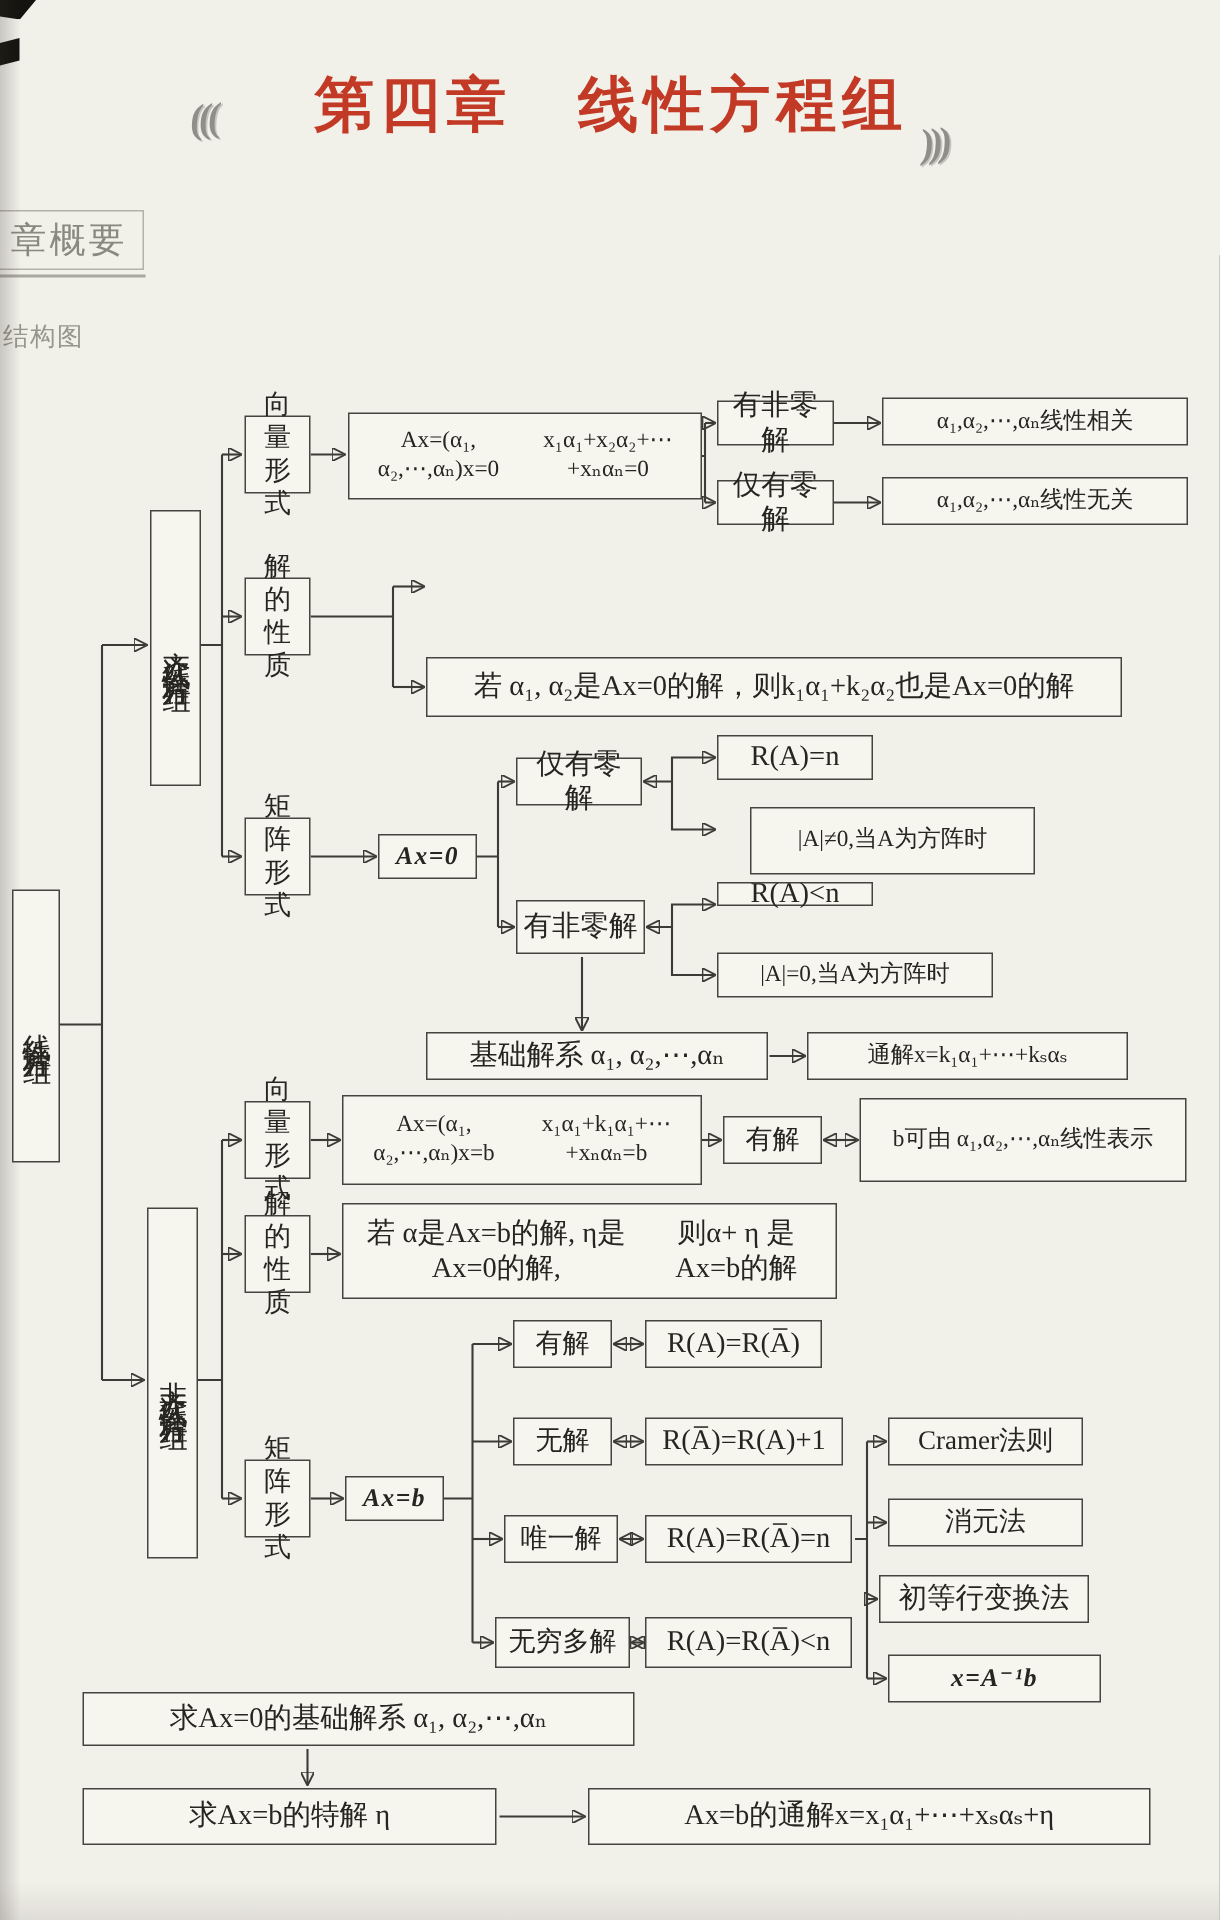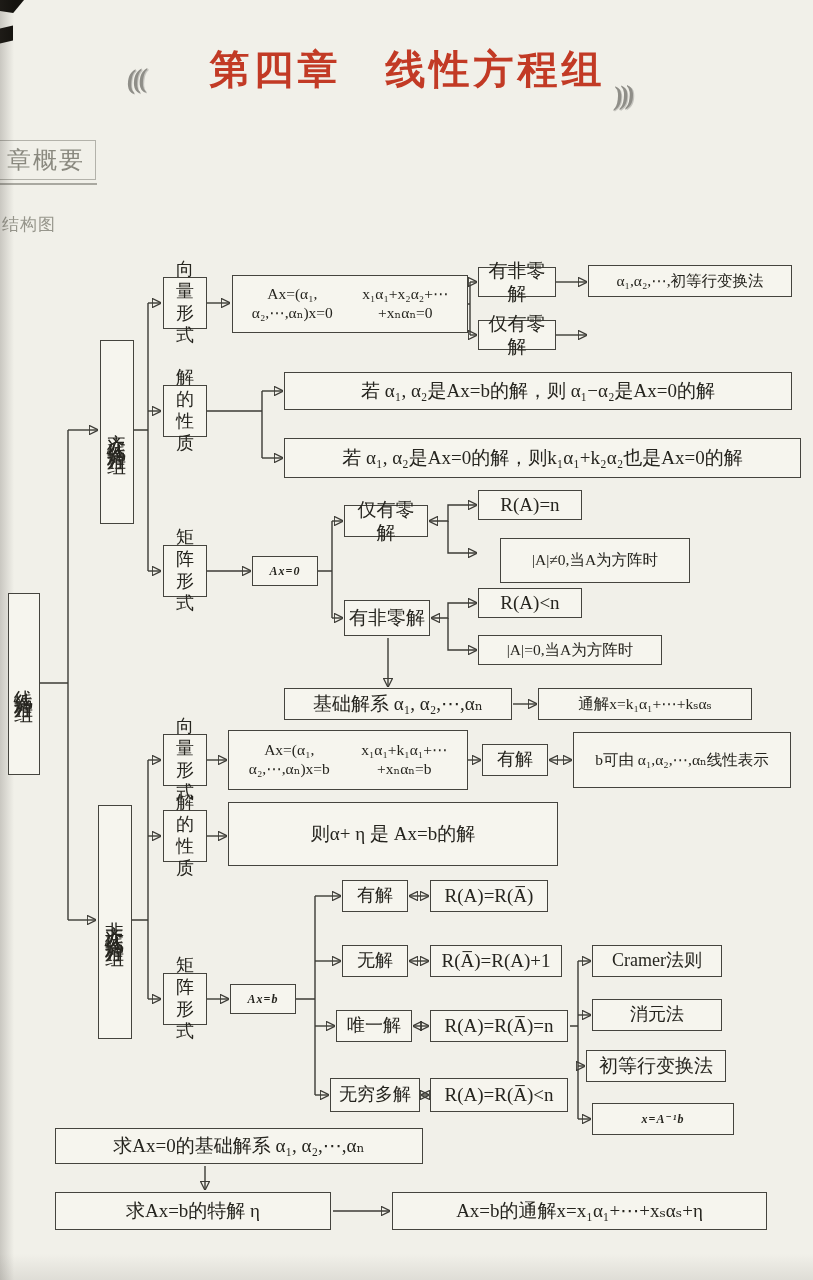--- a/index.html
+++ b/index.html
@@ -69,21 +69,21 @@
     text-align:center;font-size:19px;line-height:1.22;
     padding:2px 4px;
   }
   .node.col{}
   .node.vert{
     writing-mode:vertical-rl;text-orientation:upright;
     font-size:19px;letter-spacing:4px;padding:6px 2px;
   }
   .node.sm{font-size:15.5px;}
   .node.lg{font-size:18px;}
-  .node.bi{font-weight:700;font-style:italic;font-size:12px;letter-spacing:1px;}
+  .node.bi{font-weight:700;font-style:italic;font-size:17px;letter-spacing:1px;}
 </style>
 </head>
 <body>
 
 <div id="page">
 
   <div class="artifact a1"></div>
   <div class="artifact a2"></div>
 
   <span class="deco deco-left">(((</span>
@@ -167,51 +167,52 @@
   <div class="node vert" style="left:8px;top:593px;width:32px;height:182px">线性方程组</div>
   <div class="node vert" style="left:100px;top:340px;width:34px;height:184px">齐次线性方程组</div>
   <div class="node vert" style="left:98px;top:805px;width:34px;height:234px">非齐次线性方程组</div>
 
   <div class="node lg" style="left:163px;top:277px;width:44px;height:52px">向量形式</div>
   <div class="node col sm" style="left:232px;top:275px;width:236px;height:58px">
     <div>Ax=(α₁, α₂,⋯,αₙ)x=0</div>
     <div>x₁α₁+x₂α₂+⋯+xₙαₙ=0</div>
   </div>
   <div class="node" style="left:478px;top:267px;width:78px;height:30px">有非零解</div>
-  <div class="node sm" style="left:588px;top:265px;width:204px;height:32px">α₁,α₂,⋯,初等行变换法</div>
+  <div class="node sm" style="left:588px;top:265px;width:204px;height:32px">α₁,α₂,⋯,αₙ线性相关</div>
   <div class="node" style="left:478px;top:320px;width:78px;height:30px">仅有零解</div>
+  <div class="node sm" style="left:588px;top:318px;width:204px;height:32px">α₁,α₂,⋯,αₙ线性无关</div>
 
   <div class="node lg" style="left:163px;top:385px;width:44px;height:52px">解的性质</div>
-  <div class="node" style="left:284px;top:372px;width:508px;height:38px">若 α₁, α₂是Ax=b的解，则 α₁−α₂是Ax=0的解</div>
-  <div class="node" style="left:284px;top:438px;width:517px;height:40px">若 α₁, α₂是Ax=0的解，则k₁α₁+k₂α₂也是Ax=0的解</div>
+  <div class="node" style="left:284px;top:438px;width:464px;height:40px">若 α₁, α₂是Ax=0的解，则k₁α₁+k₂α₂也是Ax=0的解</div>
 
   <div class="node lg" style="left:163px;top:545px;width:44px;height:52px">矩阵形式</div>
   <div class="node bi" style="left:252px;top:556px;width:66px;height:30px">Ax=0</div>
   <div class="node" style="left:344px;top:505px;width:84px;height:32px">仅有零解</div>
   <div class="node" style="left:478px;top:490px;width:104px;height:30px">R(A)=n</div>
   <div class="node sm" style="left:500px;top:538px;width:190px;height:45px">|A|≠0,当A为方阵时</div>
   <div class="node" style="left:344px;top:600px;width:86px;height:36px">有非零解</div>
-  <div class="node" style="left:478px;top:588px;width:104px;height:30px">R(A)&lt;n</div>
+  <div class="node" style="left:478px;top:588px;width:104px;height:16px">R(A)&lt;n</div>
   <div class="node sm" style="left:478px;top:635px;width:184px;height:30px">|A|=0,当A为方阵时</div>
   <div class="node" style="left:284px;top:688px;width:228px;height:32px">基础解系 α₁, α₂,⋯,αₙ</div>
   <div class="node sm" style="left:538px;top:688px;width:214px;height:32px">通解x=k₁α₁+⋯+kₛαₛ</div>
 
   <div class="node lg" style="left:163px;top:734px;width:44px;height:52px">向量形式</div>
   <div class="node col sm" style="left:228px;top:730px;width:240px;height:60px">
     <div>Ax=(α₁, α₂,⋯,αₙ)x=b</div>
     <div>x₁α₁+k₁α₁+⋯+xₙαₙ=b</div>
   </div>
   <div class="node lg" style="left:482px;top:744px;width:66px;height:32px">有解</div>
   <div class="node col sm" style="left:573px;top:732px;width:218px;height:56px">
     <div>b可由 α₁,α₂,⋯,αₙ</div>
     <div>线性表示</div>
   </div>
 
   <div class="node lg" style="left:163px;top:810px;width:44px;height:52px">解的性质</div>
   <div class="node col" style="left:228px;top:802px;width:330px;height:64px">
+    <div>若 α是Ax=b的解, η是Ax=0的解,</div>
     <div>则α+ η 是 Ax=b的解</div>
   </div>
 
   <div class="node lg" style="left:163px;top:973px;width:44px;height:52px">矩阵形式</div>
   <div class="node bi" style="left:230px;top:984px;width:66px;height:30px">Ax=b</div>
   <div class="node lg" style="left:342px;top:880px;width:66px;height:32px">有解</div>
   <div class="node" style="left:430px;top:880px;width:118px;height:32px">R(A)=R(A̅)</div>
   <div class="node lg" style="left:342px;top:945px;width:66px;height:32px">无解</div>
   <div class="node" style="left:430px;top:945px;width:132px;height:32px">R(A̅)=R(A)+1</div>
   <div class="node lg" style="left:336px;top:1010px;width:76px;height:32px">唯一解</div>

